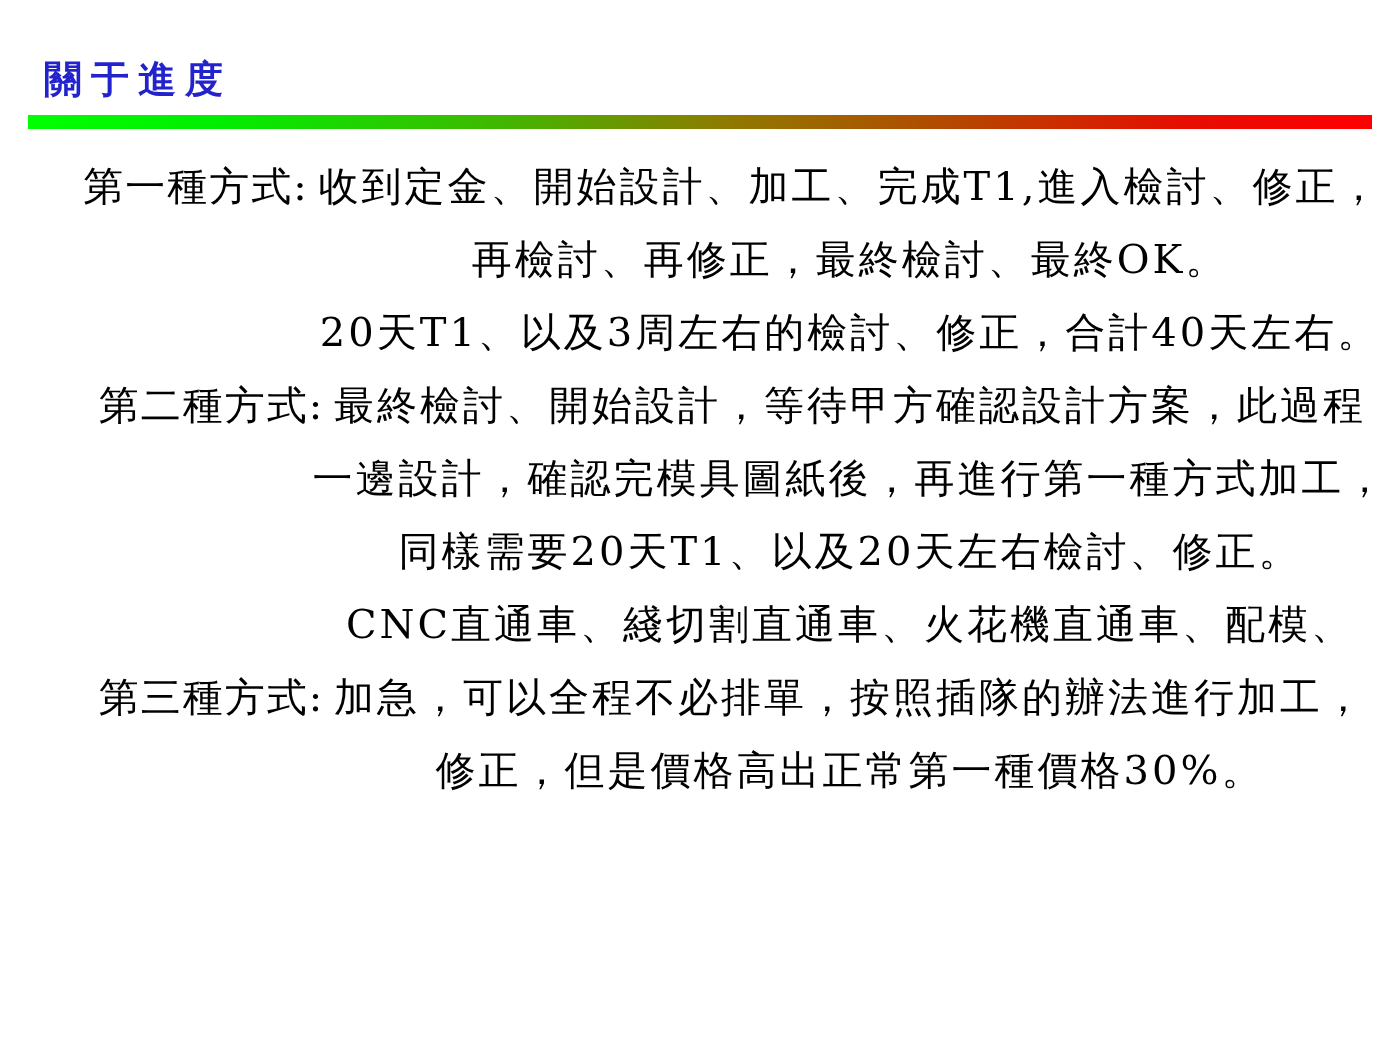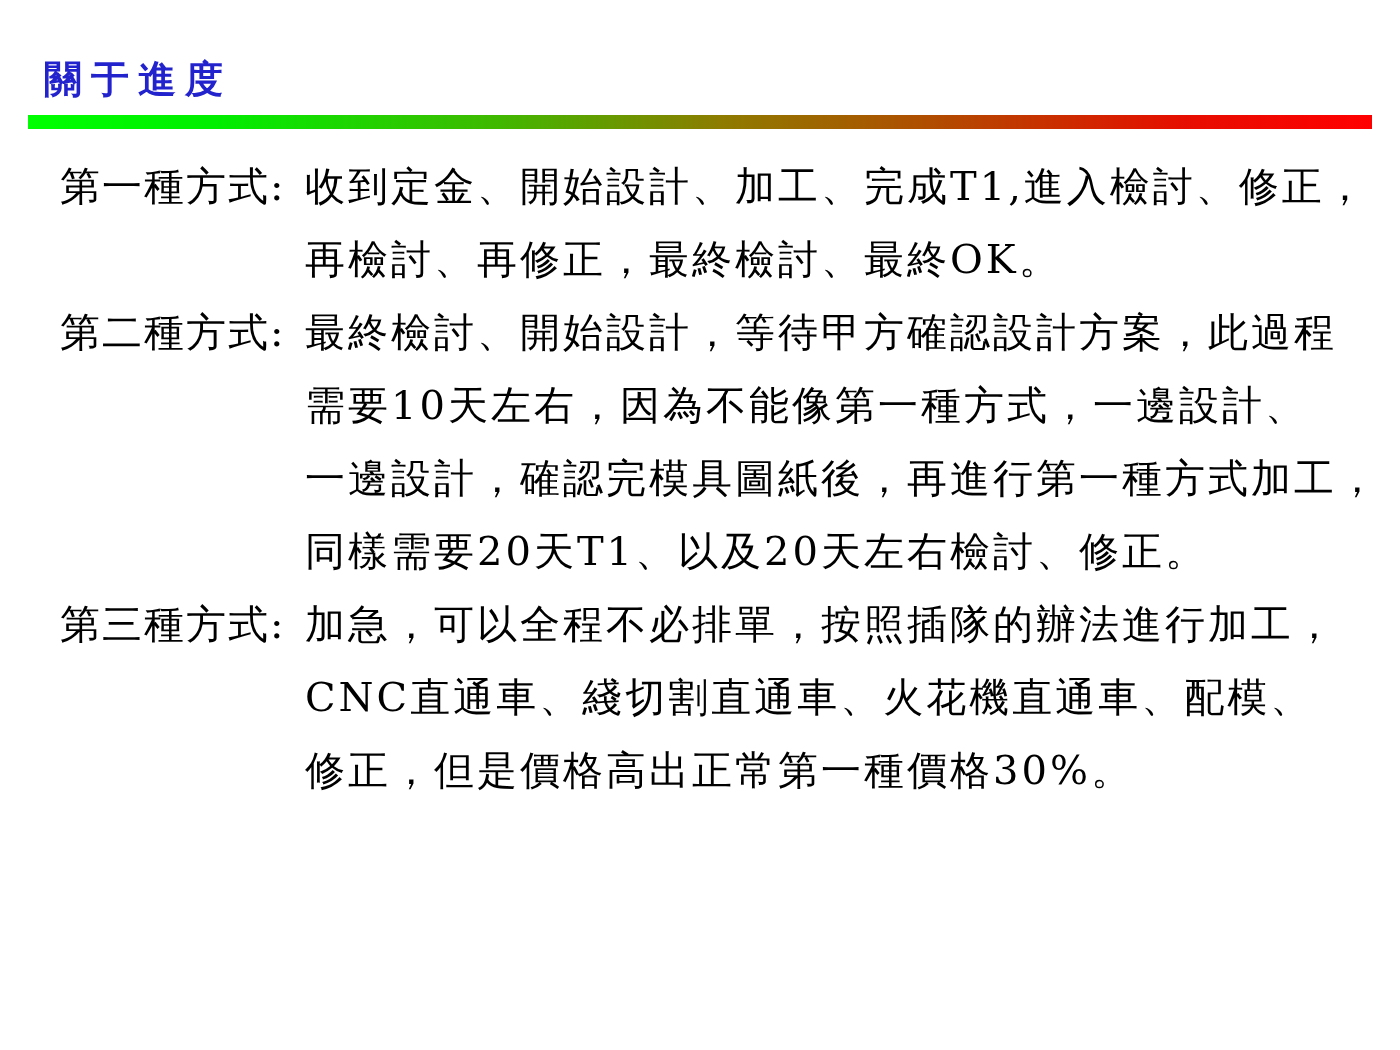--- a/index.html
+++ b/index.html
@@ -1,15 +1,15 @@
 <!DOCTYPE html>
 <html><head>
 <meta charset="utf-8">
 <style>
-  * { margin: 0; padding: 0; box-sizing: border-box; }
+  * { margin: 0; padding: 0; box-sizing: border-box; text-align: center; }
   html, body { width: 1400px; height: 1050px; }
   body {
     background: #ffffff;
     font-family: "DejaVu Serif", "Liberation Serif", serif;
     overflow: hidden;
   }
   .slide {
     position: relative;
     width: 1400px;
     height: 1050px;
@@ -60,29 +60,29 @@
 
   <div class="slide-title">關于進度</div>
 
   <div class="divider"></div>
 
   <div class="body-text">
 
     <div class="para">
       <div class="line"><span class="label">第一種方式:</span><span>收到定金、開始設計、加工、完成T1,進入檢討、修正，</span></div>
       <div class="line cont">再檢討、再修正，最終檢討、最終OK。</div>
+      <div class="line cont">20天T1、以及3周左右的檢討、修正，合計40天左右。</div>
     </div>
 
     <div class="para">
       <div class="line"><span class="label">第二種方式:</span><span>最終檢討、開始設計，等待甲方確認設計方案，此過程</span></div>
-      <div class="line cont">需要10天左右，因為不能像第一種方式，一邊設計、</div>
       <div class="line cont">一邊設計，確認完模具圖紙後，再進行第一種方式加工，</div>
       <div class="line cont">同樣需要20天T1、以及20天左右檢討、修正。</div>
     </div>
 
     <div class="para">
+      <div class="line cont">CNC直通車、綫切割直通車、火花機直通車、配模、</div>
       <div class="line"><span class="label">第三種方式:</span><span>加急，可以全程不必排單，按照插隊的辦法進行加工，</span></div>
-      <div class="line cont">CNC直通車、綫切割直通車、火花機直通車、配模、</div>
       <div class="line cont">修正，但是價格高出正常第一種價格30%。</div>
     </div>
 
   </div>
 </div>
 
 </body></html>

